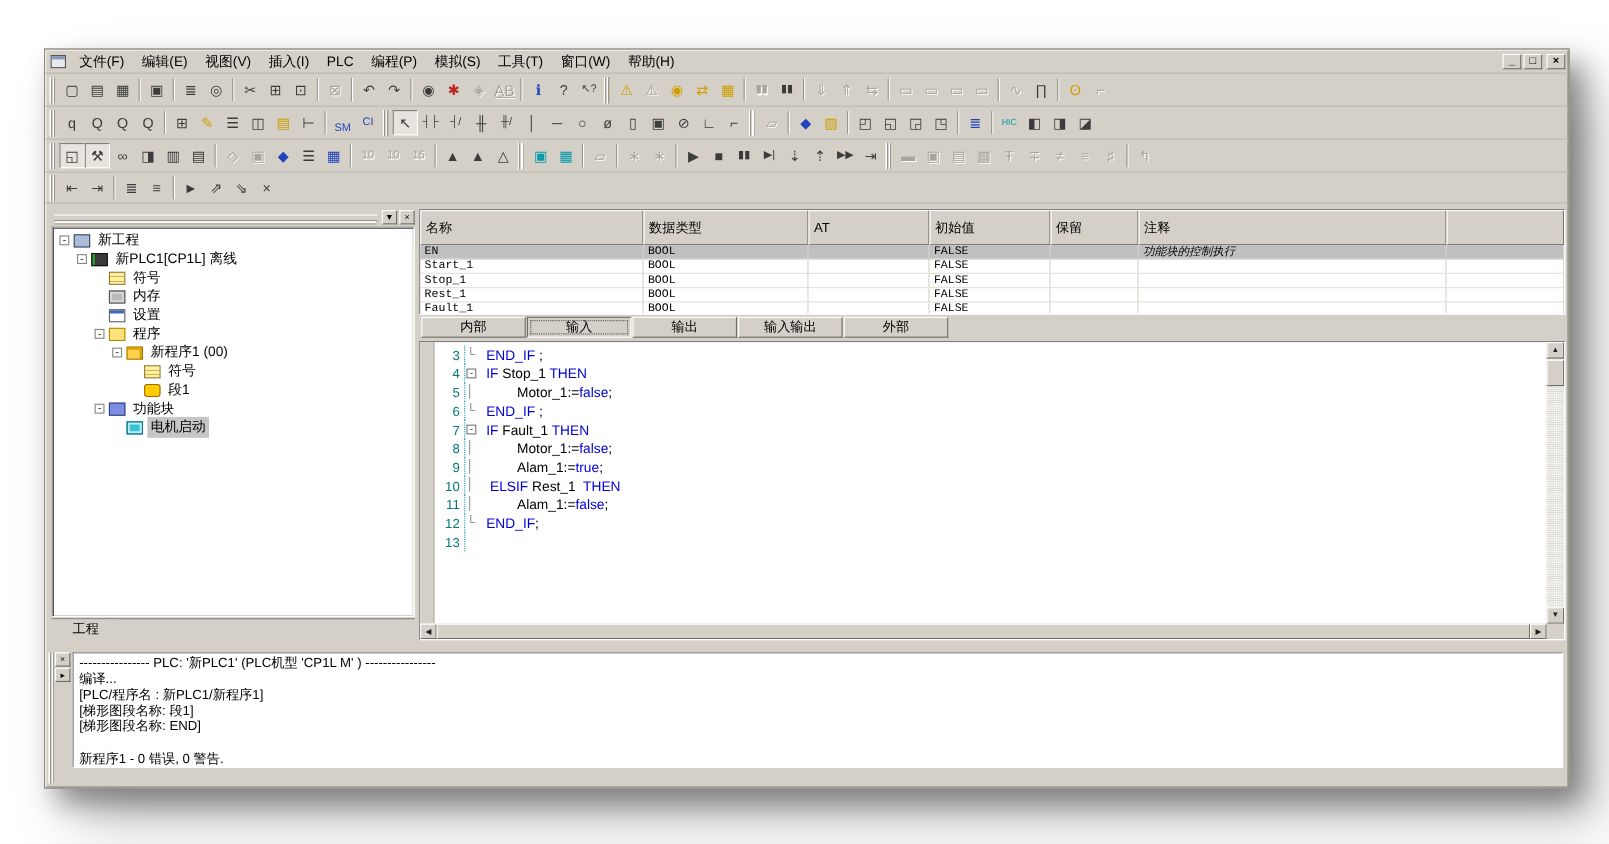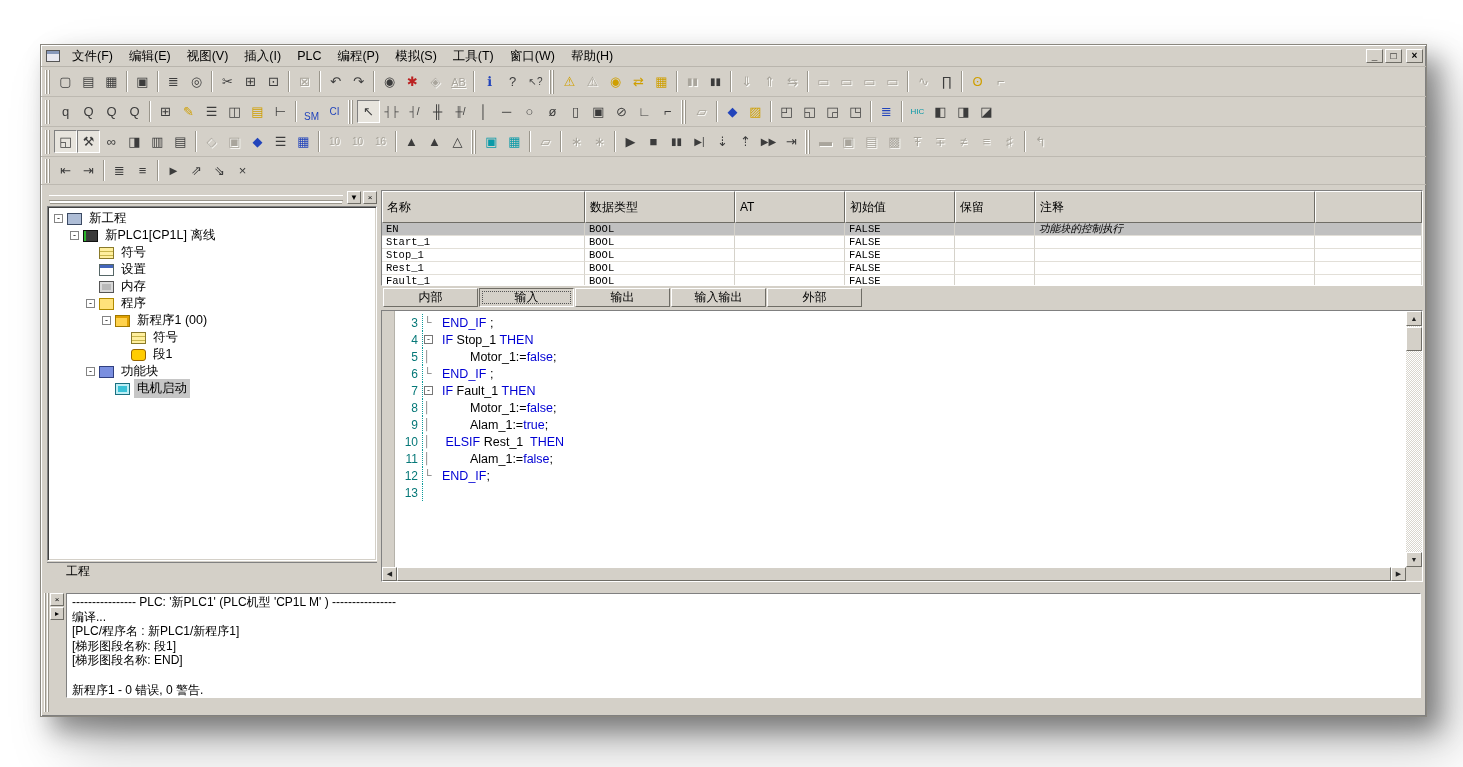--- a/index.html
+++ b/index.html
@@ -177,21 +177,21 @@
       <span class="sep"></span>
       <span class="tbtn" style="font-size: 13px;">
         <span>◉</span>
       </span>
       <span class="tbtn cr" style="font-size: 13px;">
         <span>✱</span>
       </span>
       <span class="tbtn dis" style="font-size: 13px;">
         <span>◈</span>
       </span>
-      <span class="tbtn dis" style="font-size: 11px; text-decoration: underline;">
+      <span class="tbtn dis" style="font-size: 14px; text-decoration: underline;">
         <span>AB</span>
       </span>
       <span class="sep"></span>
       <span class="tbtn cb" style="font-size: 13px;">
         <span>ℹ</span>
       </span>
       <span class="tbtn" style="font-size: 13px;">
         <span>?</span>
       </span>
       <span class="tbtn" style="font-size: 10px;">
@@ -563,27 +563,27 @@
             <span class="tico tico-plc"></span>
             <span class="tlabel">新PLC1[CP1L] 离线</span>
           </div>
           <div class="trow" style="padding-left: 36px;">
             <span class="expsp"></span>
             <span class="tico tico-symbols"></span>
             <span class="tlabel">符号</span>
           </div>
           <div class="trow" style="padding-left: 36px;">
             <span class="expsp"></span>
+            <span class="tico tico-memory"></span>
+            <span class="tlabel">内存</span>
+          </div>
+          <div class="trow" style="padding-left: 36px;">
+            <span class="expsp"></span>
             <span class="tico tico-settings"></span>
             <span class="tlabel">设置</span>
-          </div>
-          <div class="trow" style="padding-left: 36px;">
-            <span class="expsp"></span>
-            <span class="tico tico-memory"></span>
-            <span class="tlabel">内存</span>
           </div>
           <div class="trow" style="padding-left: 36px;">
             <span class="expbox">-</span>
             <span class="tico tico-programs"></span>
             <span class="tlabel">程序</span>
           </div>
           <div class="trow" style="padding-left: 52px;">
             <span class="expbox">-</span>
             <span class="tico tico-program"></span>
             <span class="tlabel">新程序1 (00)</span>

